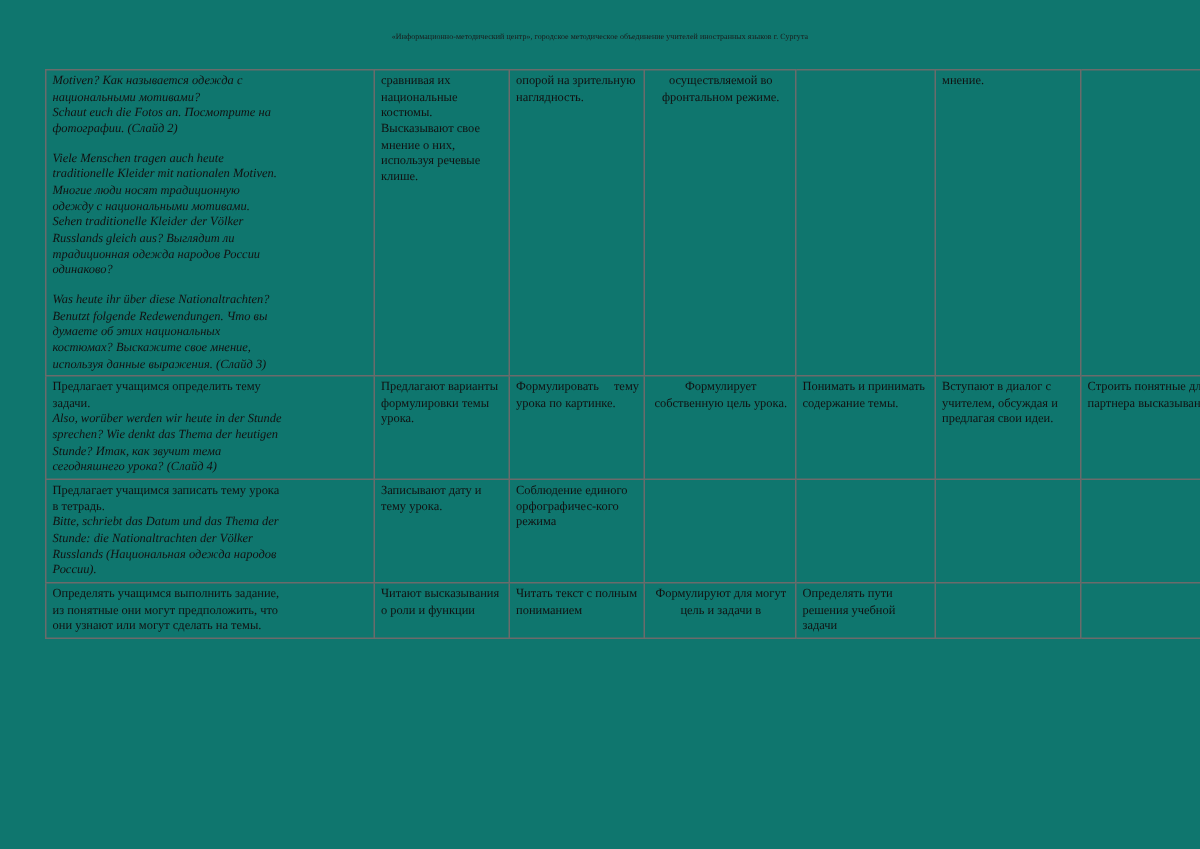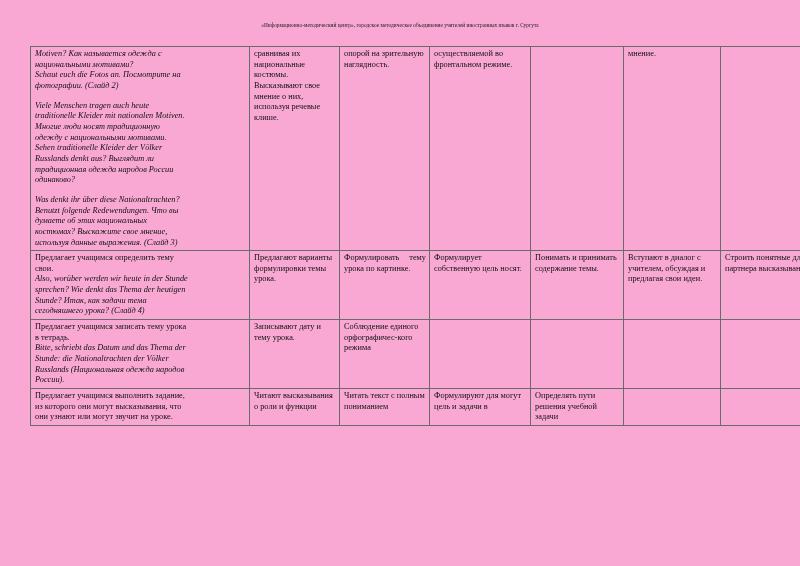--- a/index.html
+++ b/index.html
@@ -8,21 +8,21 @@
     padding: 0;
     background: #f2f2f2;
   }
   body {
     font-family: "Liberation Serif", "DejaVu Serif", serif;
   }
   .page {
     position: relative;
     width: 800px;
     height: 566px;
-    background: #f9a8d4;
+    background: #0f766e;
     overflow: hidden;
     box-sizing: border-box;
   }
   .page-header {
     position: absolute;
     top: 22px;
     left: 0;
     width: 800px;
     text-align: center;
     font-size: 5.3px;
@@ -48,21 +48,21 @@
     padding: 2px 3px 2px 4px;
     font-size: 8.3px;
     line-height: 1.285;
     color: #111111;
     word-wrap: break-word;
     overflow-wrap: break-word;
   }
   .c1 { width: 211px; }
   .c2 { width: 82px; }
   .c3 { width: 82px; }
-  .c4 { width: 93px; }
+  .c4 { width: 93px; text-align: center; }
   .c5 { width: 85px; }
   .c6 { width: 89px; margin-top: 24px; }
   .c7 { width: 101px; }
 
   p.ln {
     margin: 0;
     padding: 0;
   }
   p.sp {
     margin: 0;
@@ -96,50 +96,50 @@
             <p class="ln it">Motiven? Как называется одежда с</p>
             <p class="ln it">национальными мотивами?</p>
             <p class="ln it">Schaut euch die Fotos an. Посмотрите на</p>
             <p class="ln itb">фотографии. (Слайд 2)</p>
             <p class="sp"></p>
             <p class="ln it">Viele Menschen tragen auch heute</p>
             <p class="ln it">traditionelle Kleider mit nationalen Motiven.</p>
             <p class="ln it">Многие люди носят традиционную</p>
             <p class="ln it">одежду с национальными мотивами.</p>
             <p class="ln it">Sehen traditionelle Kleider der Völker</p>
-            <p class="ln it">Russlands denkt aus? Выглядит ли</p>
+            <p class="ln it">Russlands gleich aus? Выглядит ли</p>
             <p class="ln it">традиционная одежда народов России</p>
             <p class="ln it">одинаково?</p>
             <p class="sp"></p>
-            <p class="ln it">Was denkt ihr über diese Nationaltrachten?</p>
+            <p class="ln it">Was heute ihr über diese Nationaltrachten?</p>
             <p class="ln it">Benutzt folgende Redewendungen. Что вы</p>
             <p class="ln it">думаете об этих национальных</p>
             <p class="ln it">костюмах? Выскажите свое мнение,</p>
             <p class="ln itb">используя данные выражения.   (Слайд 3)</p>
           </td>
           <td class="c2">сравнивая их национальные костюмы. Высказывают свое мнение о них, используя речевые клише.</td>
           <td class="c3">опорой на зрительную наглядность.</td>
           <td class="c4">осуществляемой во фронтальном режиме.</td>
           <td class="c5"></td>
           <td class="c6">мнение.</td>
           <td class="c7"></td>
         </tr>
 
         <tr>
           <td class="c1">
             <p class="ln">Предлагает учащимся определить тему</p>
-            <p class="ln">свои.</p>
+            <p class="ln">задачи.</p>
             <p class="ln it">Also, worüber werden wir heute in der Stunde</p>
             <p class="ln it">sprechen? Wie denkt das Thema der heutigen</p>
-            <p class="ln it">Stunde? Итак, как задачи тема</p>
+            <p class="ln it">Stunde? Итак, как звучит тема</p>
             <p class="ln itb">сегодняшнего урока? (Слайд 4)</p>
           </td>
           <td class="c2">Предлагают варианты формулировки темы урока.</td>
           <td class="c3 justified">Формулировать тему урока по картинке.</td>
-          <td class="c4">Формулирует собственную цель носят.</td>
+          <td class="c4">Формулирует собственную цель урока.</td>
           <td class="c5">Понимать и принимать содержание темы.</td>
           <td class="c6">Вступают в диалог с учителем, обсуждая и предлагая свои идеи.</td>
           <td class="c7">Строить понятные для партнера высказывания.</td>
         </tr>
 
         <tr>
           <td class="c1">
             <p class="ln">Предлагает учащимся записать тему урока</p>
             <p class="ln">в тетрадь.</p>
             <p class="ln it">Bitte, schriebt das Datum und das Thema der</p>
@@ -150,23 +150,23 @@
           <td class="c2">Записывают дату и тему урока.</td>
           <td class="c3">Соблюдение единого орфографичес-кого режима</td>
           <td class="c4"></td>
           <td class="c5"></td>
           <td class="c6"></td>
           <td class="c7"></td>
         </tr>
 
         <tr>
           <td class="c1">
-            <p class="ln">Предлагает учащимся выполнить задание,</p>
-            <p class="ln">из которого они могут высказывания, что</p>
-            <p class="ln">они узнают или  могут звучит на уроке.</p>
+            <p class="ln">Определять учащимся выполнить задание,</p>
+            <p class="ln">из понятные они могут предположить, что</p>
+            <p class="ln">они узнают или  могут сделать на темы.</p>
           </td>
           <td class="c2">Читают высказывания о роли и функции</td>
           <td class="c3">Читать текст с полным пониманием</td>
           <td class="c4">Формулируют для могут цель  и задачи в</td>
           <td class="c5">Определять пути решения учебной задачи</td>
           <td class="c6"></td>
           <td class="c7"></td>
         </tr>
 
       </tbody>

